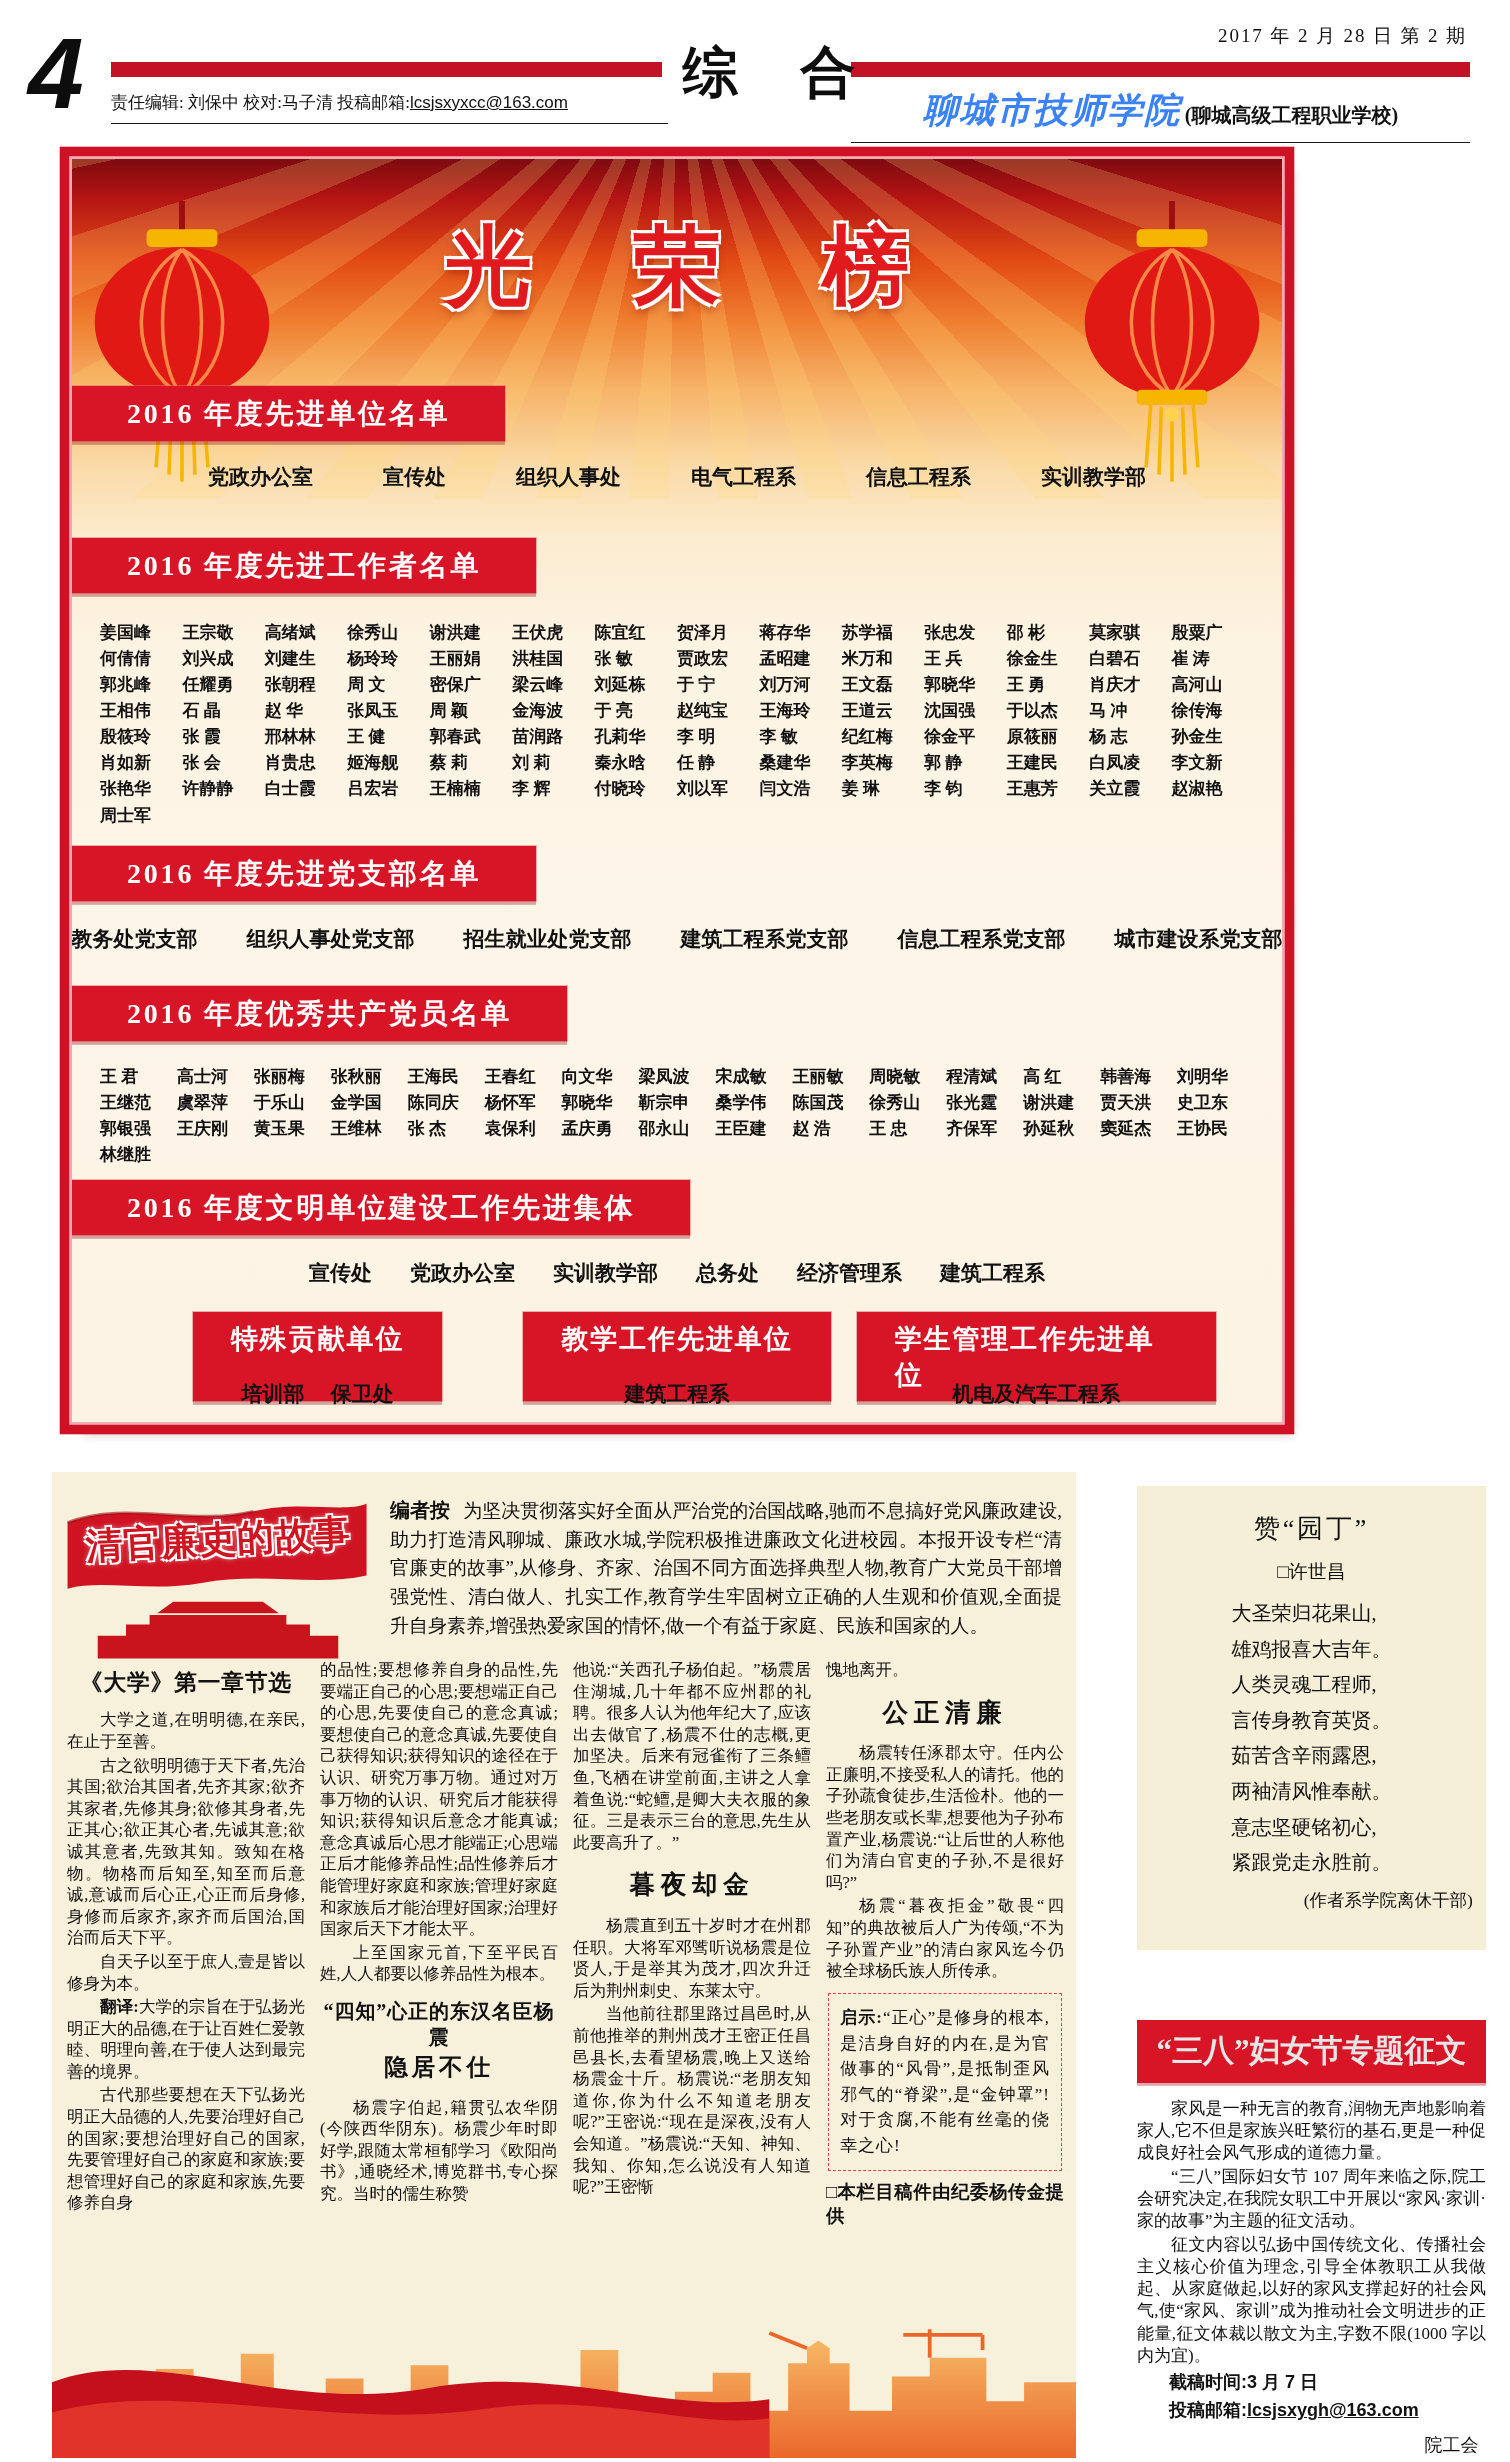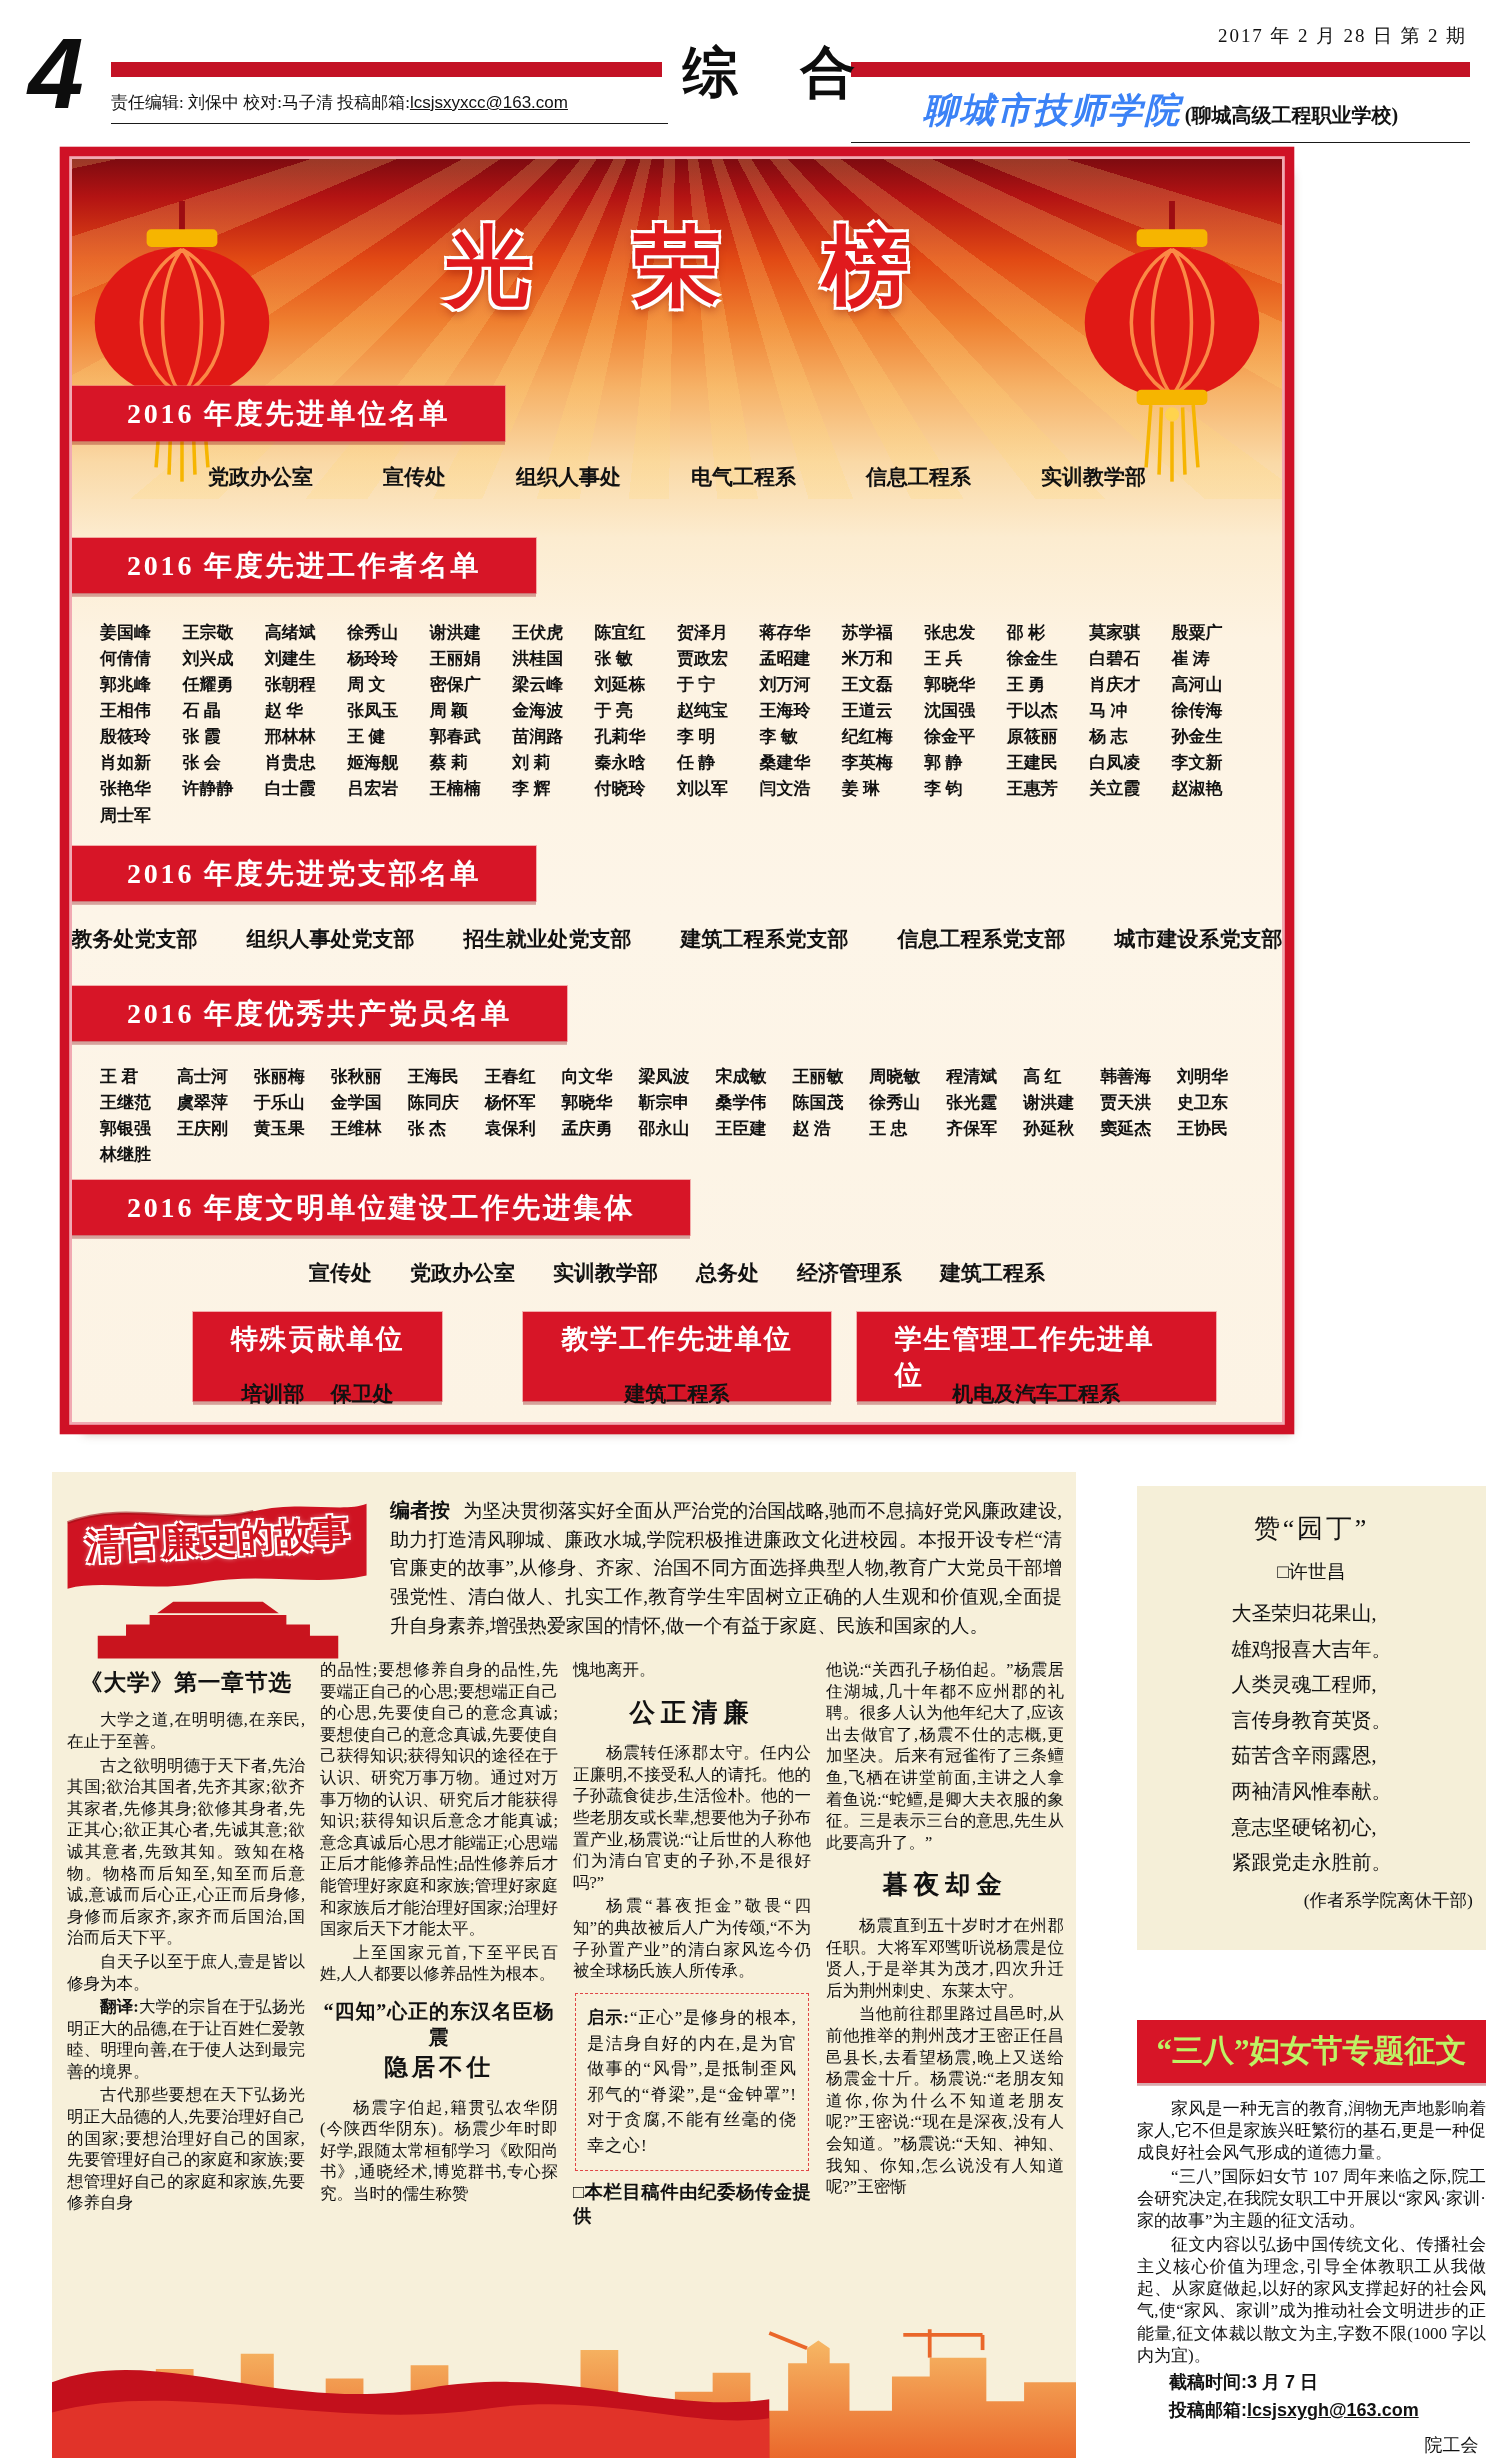--- a/index.html
+++ b/index.html
@@ -78,21 +78,21 @@
   
   .poem{position:absolute;left:1137px;top:1486px;width:349px;height:464px;background:#f5efd8;
         display:flex;flex-direction:column;align-items:center;padding-top:24.5px;box-sizing:border-box;}
   .poem-title{font-size:26px;font-weight:400;letter-spacing:2.8px;}
   .poem-author{font-size:19px;margin:13.2px 0 11.3px 0;}
   .poem-lines{width:max-content;text-align:left;font-size:20px;line-height:1.78;}
   .poem-line{display:block;}
   .poem-note{align-self:flex-end;margin:7.6px 13.2px 0 0;font-size:17.5px;}
 
   .essay{position:absolute;left:1137px;top:2020px;width:349px;}
-  .essay-title{background:#d71527;color:#bef264;text-align:center;font-weight:900;
+  .essay-title{background:#d71527;color:#e5e5e5;text-align:center;font-weight:900;
                font-size:31px;padding:10.4px 0;box-shadow:0 2.8px 0 rgba(140,8,18,.35);}
   .essay-body{margin-top:15px;font-size:17px;line-height:1.3;text-align:justify;}
   .essay-body p{margin:0 0 1.9px 0;text-indent:2em;}
   .essay-strong{font-weight:bold;font-size:18px;margin:3.8px 0 0 32px;font-family:"Liberation Sans",sans-serif;}
   .essay-strong a{color:#111;text-decoration:underline;}
   .essay-sign{text-align:right;font-size:18px;margin-top:9.4px;padding-right:7.6px;line-height:1.5;}
 </style>
 </head>
 <body>
 
@@ -218,34 +218,34 @@
         <p>古代那些要想在天下弘扬光明正大品德的人,先要治理好自己的国家;要想治理好自己的国家,先要管理好自己的家庭和家族;要想管理好自己的家庭和家族,先要修养自身</p>
       </div>
       <div class="col">
         <p class="noind">的品性;要想修养自身的品性,先要端正自己的心思;要想端正自己的心思,先要使自己的意念真诚;要想使自己的意念真诚,先要使自己获得知识;获得知识的途径在于认识、研究万事万物。通过对万事万物的认识、研究后才能获得知识;获得知识后意念才能真诚;意念真诚后心思才能端正;心思端正后才能修养品性;品性修养后才能管理好家庭和家族;管理好家庭和家族后才能治理好国家;治理好国家后天下才能太平。</p>
         <p>上至国家元首,下至平民百姓,人人都要以修养品性为根本。</p>
         <h3 class="two">“四知”心正的东汉名臣杨震</h3>
         <h3 class="two2">隐居不仕</h3>
         <p>杨震字伯起,籍贯弘农华阴(今陕西华阴东)。杨震少年时即好学,跟随太常桓郁学习《欧阳尚书》,通晓经术,博览群书,专心探究。当时的儒生称赞</p>
       </div>
       <div class="col">
+        <p class="noind">他说:“关西孔子杨伯起。”杨震居住湖城,几十年都不应州郡的礼聘。很多人认为他年纪大了,应该出去做官了,杨震不仕的志概,更加坚决。后来有冠雀衔了三条鳣鱼,飞栖在讲堂前面,主讲之人拿着鱼说:“蛇鳣,是卿大夫衣服的象征。三是表示三台的意思,先生从此要高升了。”</p>
+        <h3 class="big">暮夜却金</h3>
+        <p>杨震直到五十岁时才在州郡任职。大将军邓骘听说杨震是位贤人,于是举其为茂才,四次升迁后为荆州刺史、东莱太守。</p>
+        <p>当他前往郡里路过昌邑时,从前他推举的荆州茂才王密正任昌邑县长,去看望杨震,晚上又送给杨震金十斤。杨震说:“老朋友知道你,你为什么不知道老朋友呢?”王密说:“现在是深夜,没有人会知道。”杨震说:“天知、神知、我知、你知,怎么说没有人知道呢?”王密惭</p>
+      </div>
+      <div class="col">
         <p class="noind">愧地离开。</p>
         <h3 class="big">公正清廉</h3>
         <p>杨震转任涿郡太守。任内公正廉明,不接受私人的请托。他的子孙蔬食徒步,生活俭朴。他的一些老朋友或长辈,想要他为子孙布置产业,杨震说:“让后世的人称他们为清白官吏的子孙,不是很好吗?”</p>
         <p>杨震“暮夜拒金”敬畏“四知”的典故被后人广为传颂,“不为子孙置产业”的清白家风迄今仍被全球杨氏族人所传承。</p>
         <div class="tipbox">
           <b>启示:</b><span>“正心”是修身的根本,是洁身自好的内在,是为官做事的“风骨”,是抵制歪风邪气的“脊梁”,是“金钟罩”!对于贪腐,不能有丝毫的侥幸之心!</span>
         </div>
         <p class="credit noind">□本栏目稿件由纪委杨传金提供</p>
-      </div>
-      <div class="col">
-        <p class="noind">他说:“关西孔子杨伯起。”杨震居住湖城,几十年都不应州郡的礼聘。很多人认为他年纪大了,应该出去做官了,杨震不仕的志概,更加坚决。后来有冠雀衔了三条鳣鱼,飞栖在讲堂前面,主讲之人拿着鱼说:“蛇鳣,是卿大夫衣服的象征。三是表示三台的意思,先生从此要高升了。”</p>
-        <h3 class="big">暮夜却金</h3>
-        <p>杨震直到五十岁时才在州郡任职。大将军邓骘听说杨震是位贤人,于是举其为茂才,四次升迁后为荆州刺史、东莱太守。</p>
-        <p>当他前往郡里路过昌邑时,从前他推举的荆州茂才王密正任昌邑县长,去看望杨震,晚上又送给杨震金十斤。杨震说:“老朋友知道你,你为什么不知道老朋友呢?”王密说:“现在是深夜,没有人会知道。”杨震说:“天知、神知、我知、你知,怎么说没有人知道呢?”王密惭</p>
       </div>
     </div>
 
     <div class="skyline">
       <svg viewBox="0 0 1085 150" width="1024" height="142" preserveAspectRatio="none">
         <defs>
           <linearGradient id="cityGrad" x1="0" y1="0" x2="0" y2="1">
             <stop offset="0" stop-color="#f6b25a"></stop>
               <stop offset="1" stop-color="#e95c1c"></stop>
           </linearGradient>

